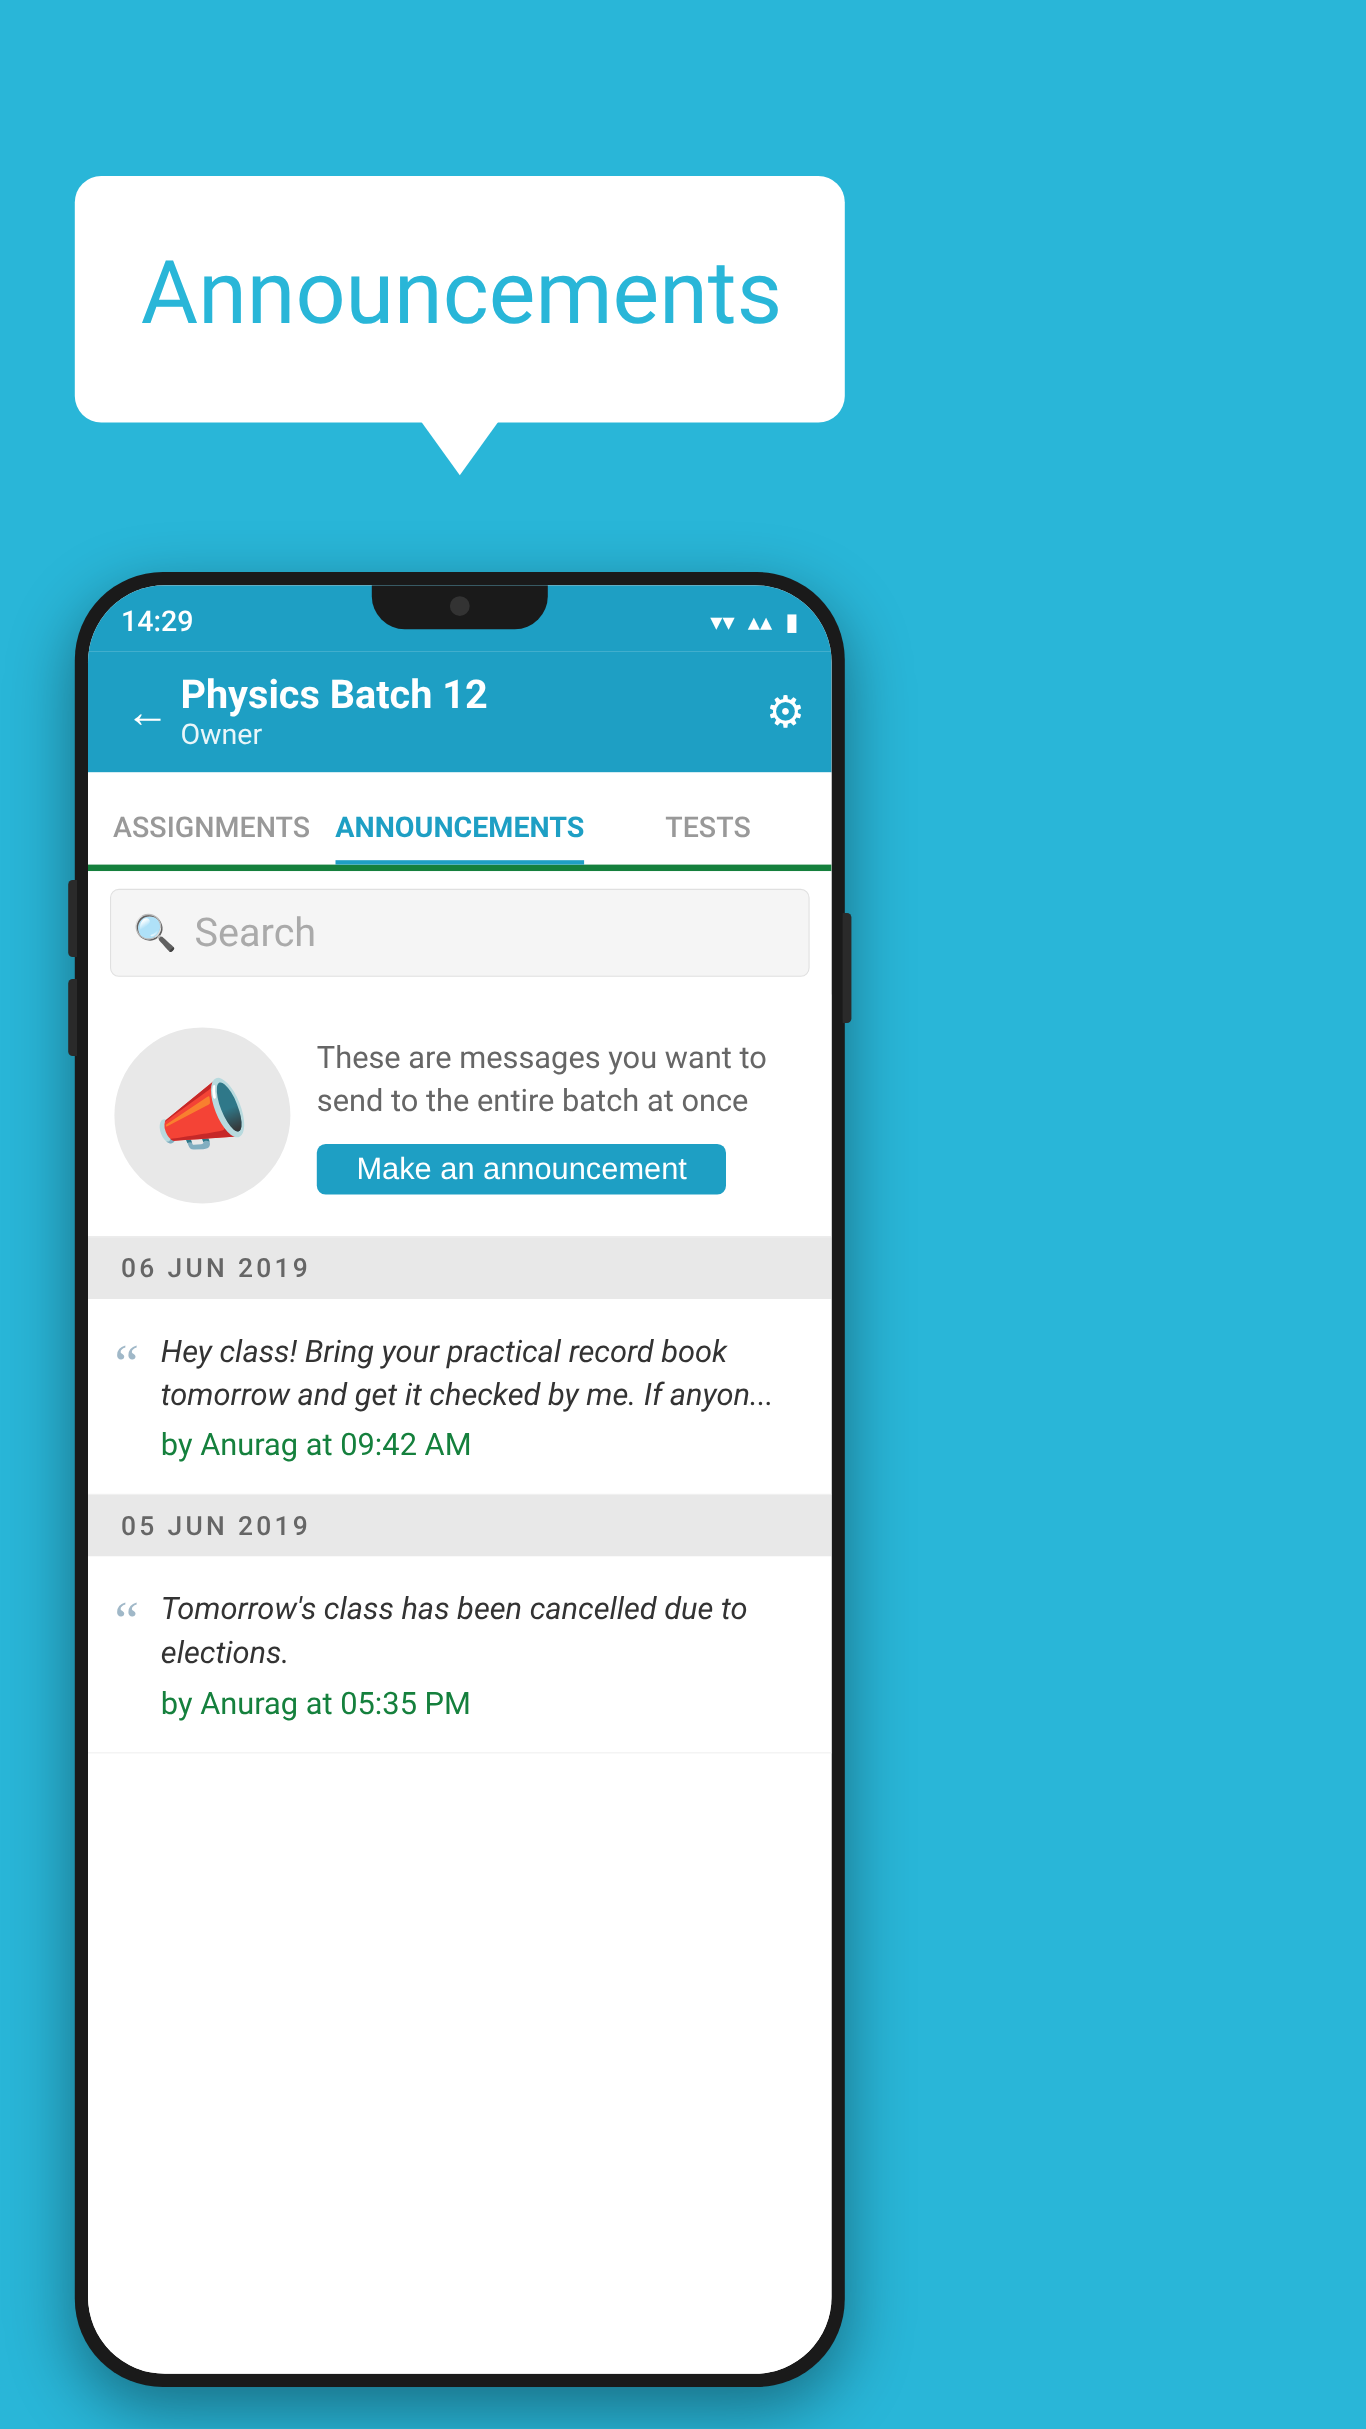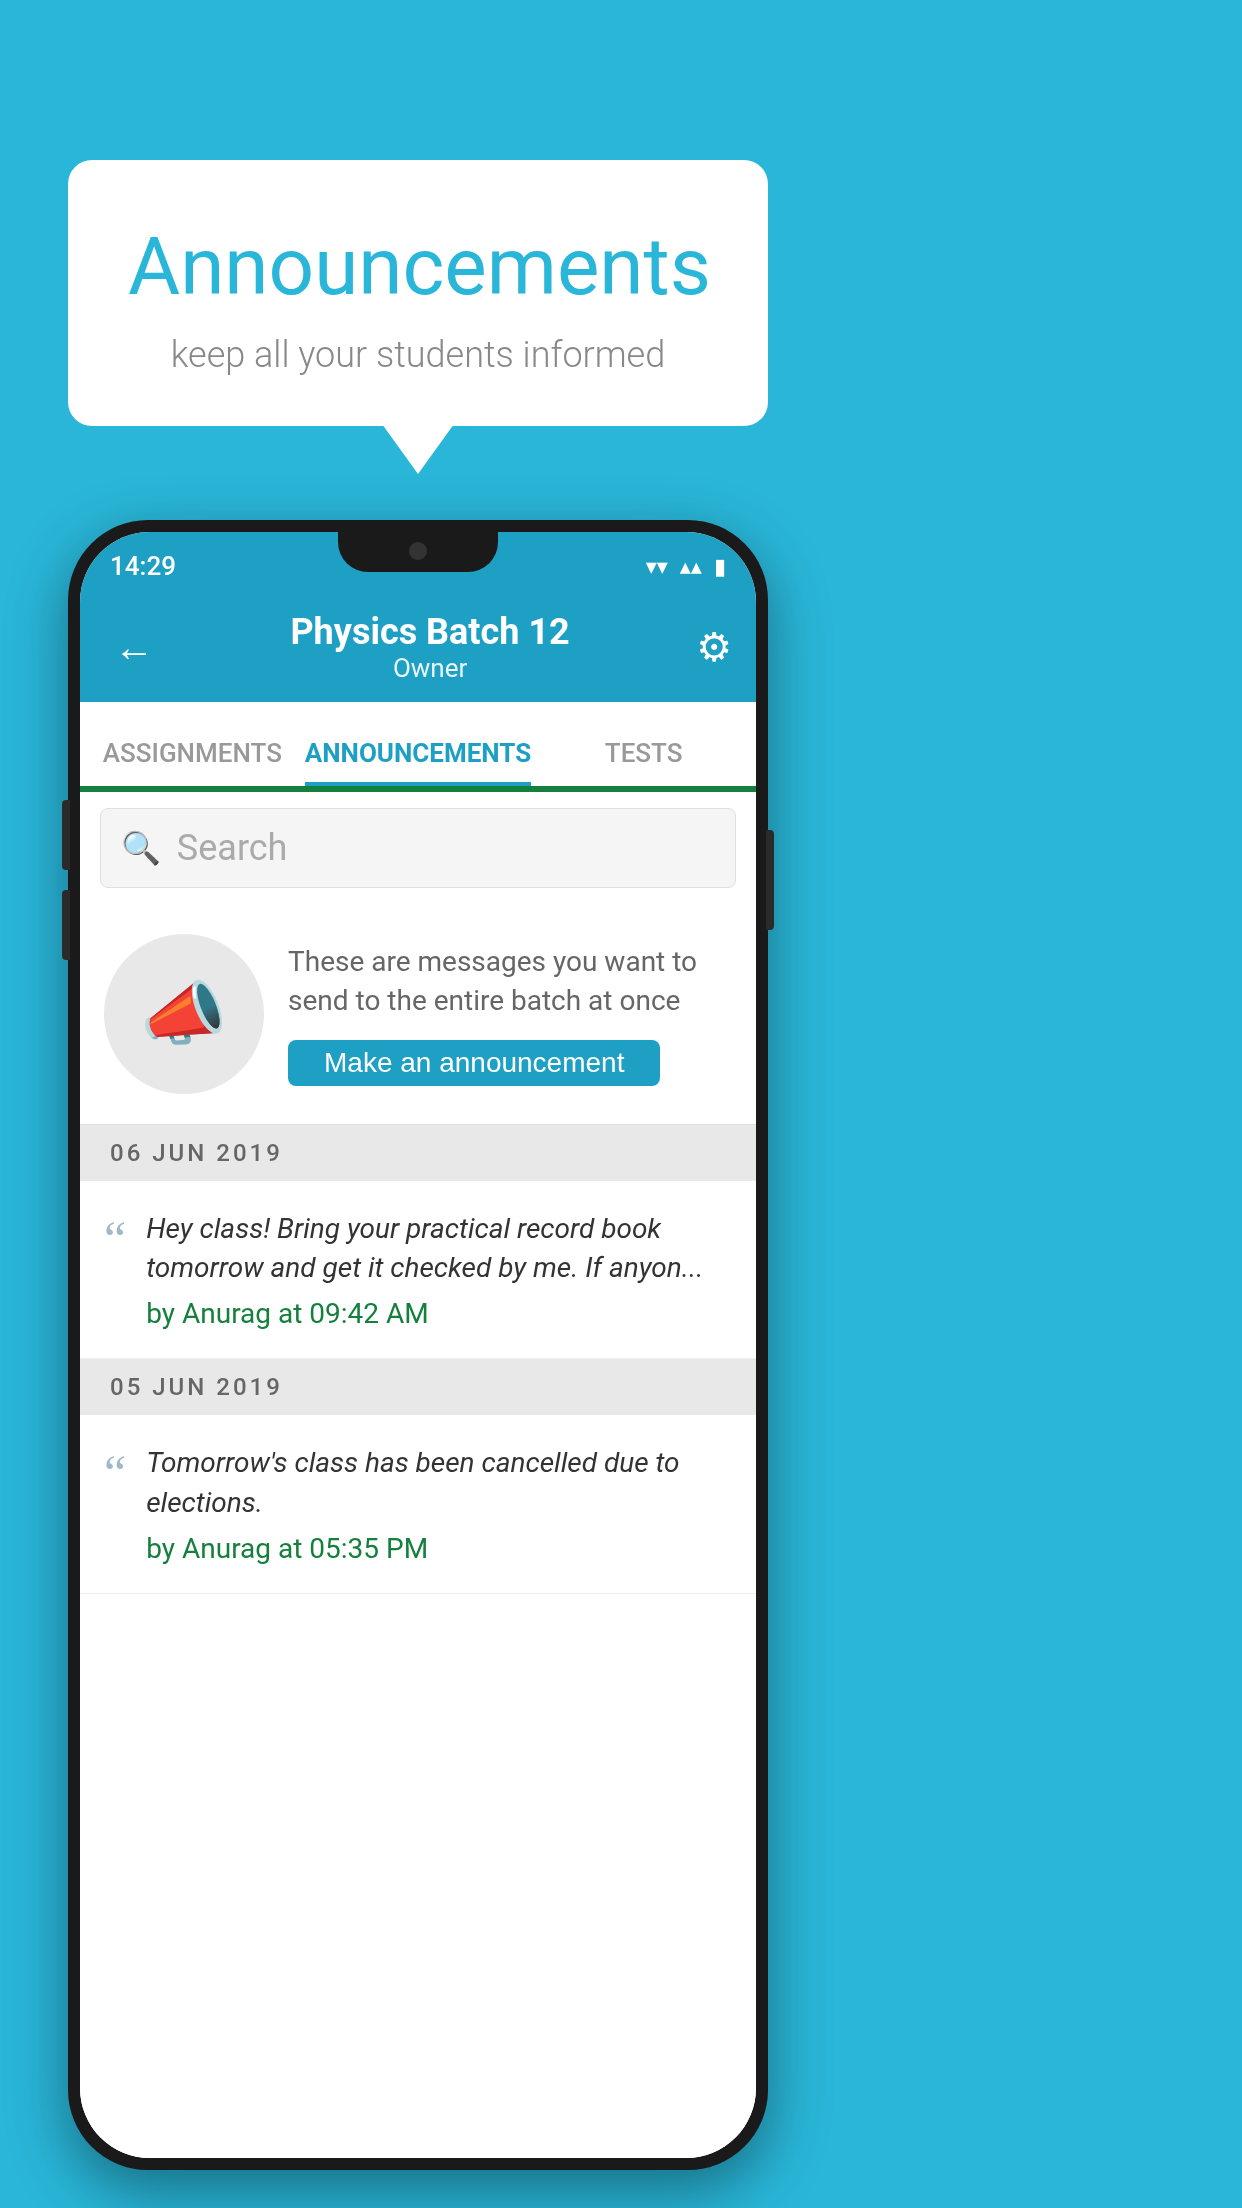--- a/index.html
+++ b/index.html
@@ -147,21 +147,20 @@
 
     .back-button {
       color: white;
       font-size: 40px;
       cursor: pointer;
       padding: 10px;
     }
 
     .app-bar-title-container {
       flex: 1;
-      text-align: center;
     }
 
     .app-bar-title {
       color: white;
       font-size: 36px;
       font-weight: 700;
     }
 
     .app-bar-subtitle {
       color: rgba(255,255,255,0.9);
@@ -361,21 +360,20 @@
       overflow: hidden;
       background: white;
     }
   </style>
 </head>
 <body>
 
 <div class="speech-bubble-container">
   <div class="speech-bubble">
     <div class="bubble-title">Announcements</div>
-    <div class="bubble-subtitle">keep all your students informed</div>
   </div>
 </div>
 
 <div class="phone-container">
   <div class="phone-outer">
     <div class="phone-side-btn-vol-up"></div>
     <div class="phone-side-btn-vol-down"></div>
     <div class="phone-side-btn-power"></div>
 
     <div class="phone-inner">

